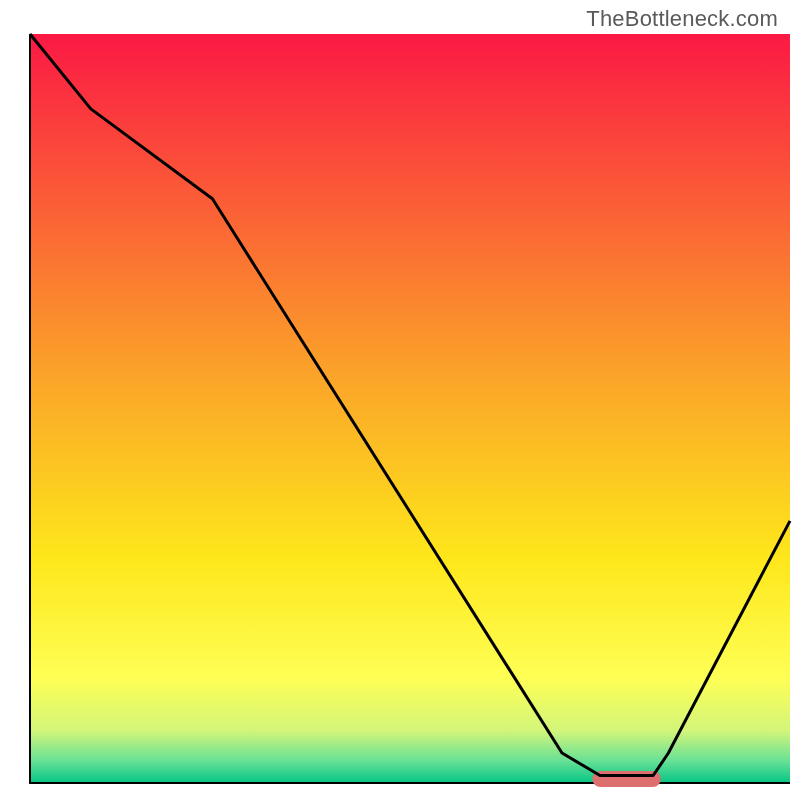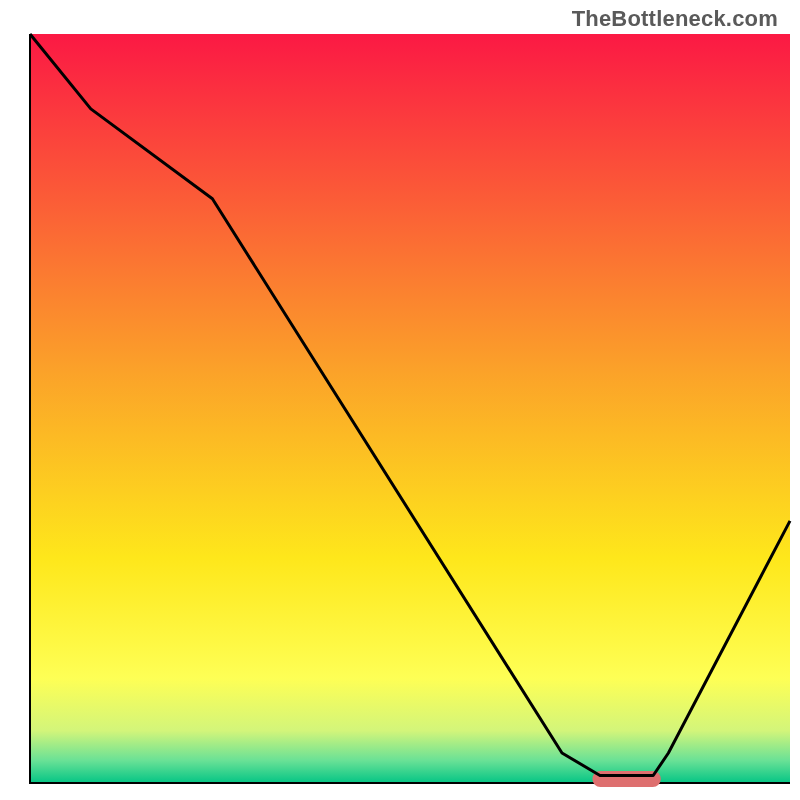--- a/index.html
+++ b/index.html
@@ -9,21 +9,21 @@
     background: #ffffff;
     font-family: Arial, Helvetica, sans-serif;
     overflow: hidden;
     position: relative;
   }
   .watermark {
     position: absolute;
     top: 6px;
     right: 22px;
     font-size: 22px;
-    font-weight: 700;
+    font-weight: 400;
     color: #5a5a5a;
     letter-spacing: 0.2px;
   }
   .plot-wrap {
     position: absolute;
     top: 30px;
     left: 6px;
     width: 790px;
     height: 765px;
   }

